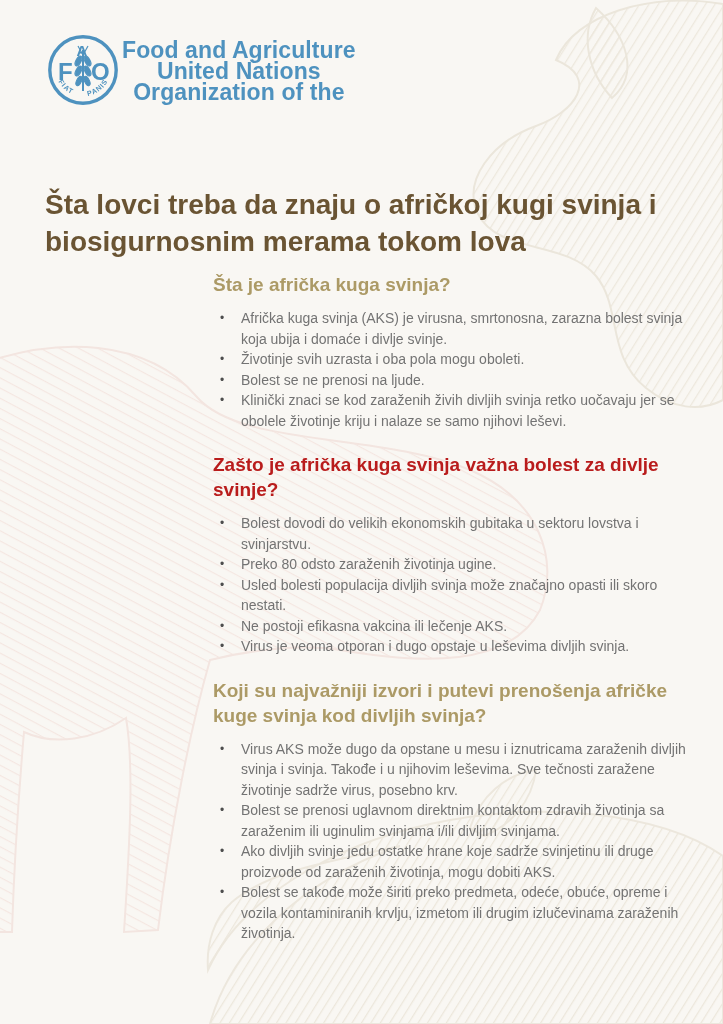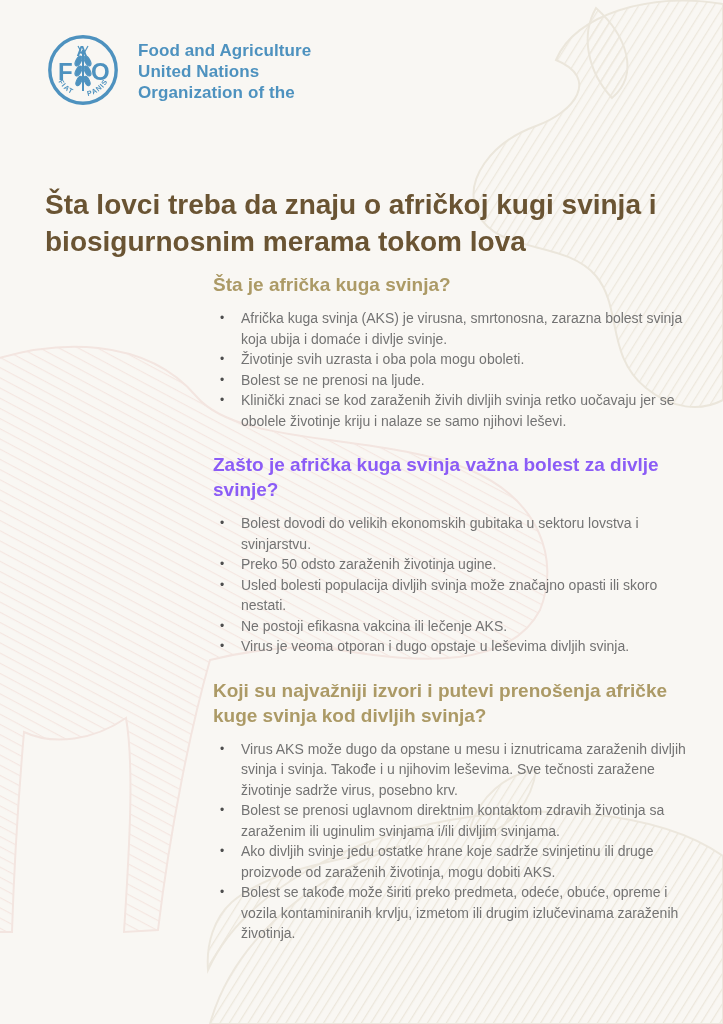--- a/index.html
+++ b/index.html
@@ -9,34 +9,34 @@
     font-family:"Liberation Sans",sans-serif;
     position:relative;
     overflow:hidden;
   }
   .page{position:relative;width:723px;height:1024px;}
   
   .bg-art{position:absolute;inset:0;width:723px;height:1024px;pointer-events:none;}
   
   .logo-row{position:absolute;left:46px;top:33px;display:flex;align-items:flex-start;}
   .fao-emblem{width:74px;height:74px;flex:0 0 auto;}
-  .wordmark{margin-left:18px;padding-top:7px;color:#4e92bf;font-weight:bold;
-            font-size:17px;line-height:21px;letter-spacing:.1px;}
+  .wordmark{margin-left:2px;padding-top:7px;color:#4e92bf;font-weight:bold;
+            font-size:23px;line-height:21px;letter-spacing:.1px;text-align:center;}
   
   .page-title{
     position:absolute;left:45px;top:167px;width:655px;
     color:#6a5433;font-size:28px;line-height:37px;font-weight:bold;
   }
   
   .content{position:absolute;left:213px;top:272px;width:477px;}
   section h2{
     margin:0 0 11px 0;font-size:19px;line-height:25px;font-weight:bold;
   }
   h2.gold{color:#ac9a66;}
-  h2.dark{color:#8b5cf6;}
+  h2.dark{color:#b91c1c;}
   section ul{list-style:none;margin:0 0 21px 0;padding:0;}
   section li{
     position:relative;padding-left:28px;margin:0;
     color:#737373;font-size:14px;line-height:20.5px;
   }
   section li::before{
     content:"\2022";
     position:absolute;left:7px;top:0;
     color:#4d4d4d;font-size:12px;
   }
@@ -122,21 +122,21 @@
         <li>Životinje svih uzrasta i oba pola mogu oboleti.</li>
         <li>Bolest se ne prenosi na ljude.</li>
         <li>Klinički znaci se kod zaraženih živih divljih svinja retko uočavaju jer se obolele životinje kriju i nalaze se samo njihovi leševi.</li>
       </ul>
     </section>
 
     <section>
       <h2 class="dark">Zašto je afrička kuga svinja važna bolest za divlje svinje?</h2>
       <ul>
         <li>Bolest dovodi do velikih ekonomskih gubitaka u sektoru lovstva i svinjarstvu.</li>
-        <li>Preko 50 odsto zaraženih životinja ugine.</li>
+        <li>Preko 80 odsto zaraženih životinja ugine.</li>
         <li>Usled bolesti populacija divljih svinja može značajno opasti ili skoro nestati.</li>
         <li>Ne postoji efikasna vakcina ili lečenje AKS.</li>
         <li>Virus je veoma otporan i dugo opstaje u leševima divljih svinja.</li>
       </ul>
     </section>
 
     <section>
       <h2 class="gold">Koji su najvažniji izvori i putevi prenošenja afričke kuge svinja kod divljih svinja?</h2>
       <ul>
         <li>Virus AKS može dugo da opstane u mesu i iznutricama zaraženih divljih svinja i svinja. Takođe i u njihovim leševima. Sve tečnosti zaražene životinje sadrže virus, posebno krv.</li>

